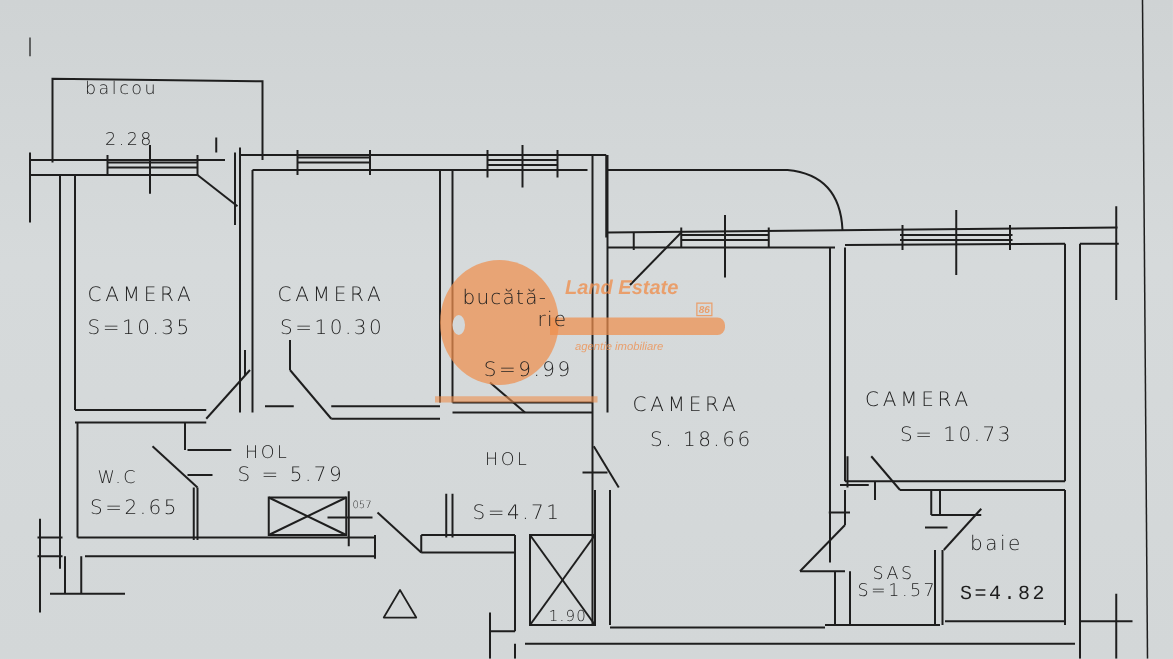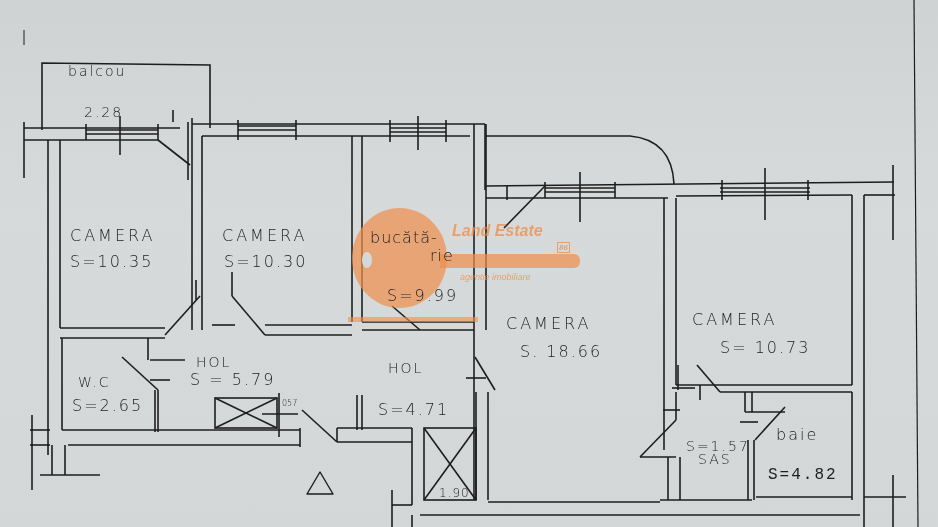--- a/index.html
+++ b/index.html
@@ -214,21 +214,21 @@
 <div class="lbl small" style="left:78px;top:374px;">W.C</div>
 <div class="lbl room-area" style="left:72px;top:396px;">S=2.65</div>
 
 <div class="lbl small" style="left:196px;top:354px;">HOL</div>
 <div class="lbl room-area" style="left:190px;top:370px;">S = 5.79</div>
 
 <div class="lbl small" style="left:388px;top:360px;">HOL</div>
 <div class="lbl room-area" style="left:378px;top:364px;margin-top:36px;">S=4.71</div>
 
 <div class="lbl small" style="left:698px;top:427px;margin-top:24px;">SAS</div>
-<div class="lbl small" style="left:686px;top:438px;">S=1.57</div>
+<div class="lbl small" style="left:686px;top:465px;">S=1.57</div>
 
 <div class="lbl room-name" style="left:776px;top:425px;letter-spacing:2px;">baie</div>
 <div class="lbl room-area" style="left:768px;top:466px;font-family:Liberation Mono, monospace;">S=4.82</div>
 
 <div class="lbl" style="left:439px;top:486px;font-size:12px;letter-spacing:1px;">1.90</div>
 <div class="lbl" style="left:282px;top:399px;font-size:8px;letter-spacing:0;">057</div>
 
 </div>
 
 </body></html>

